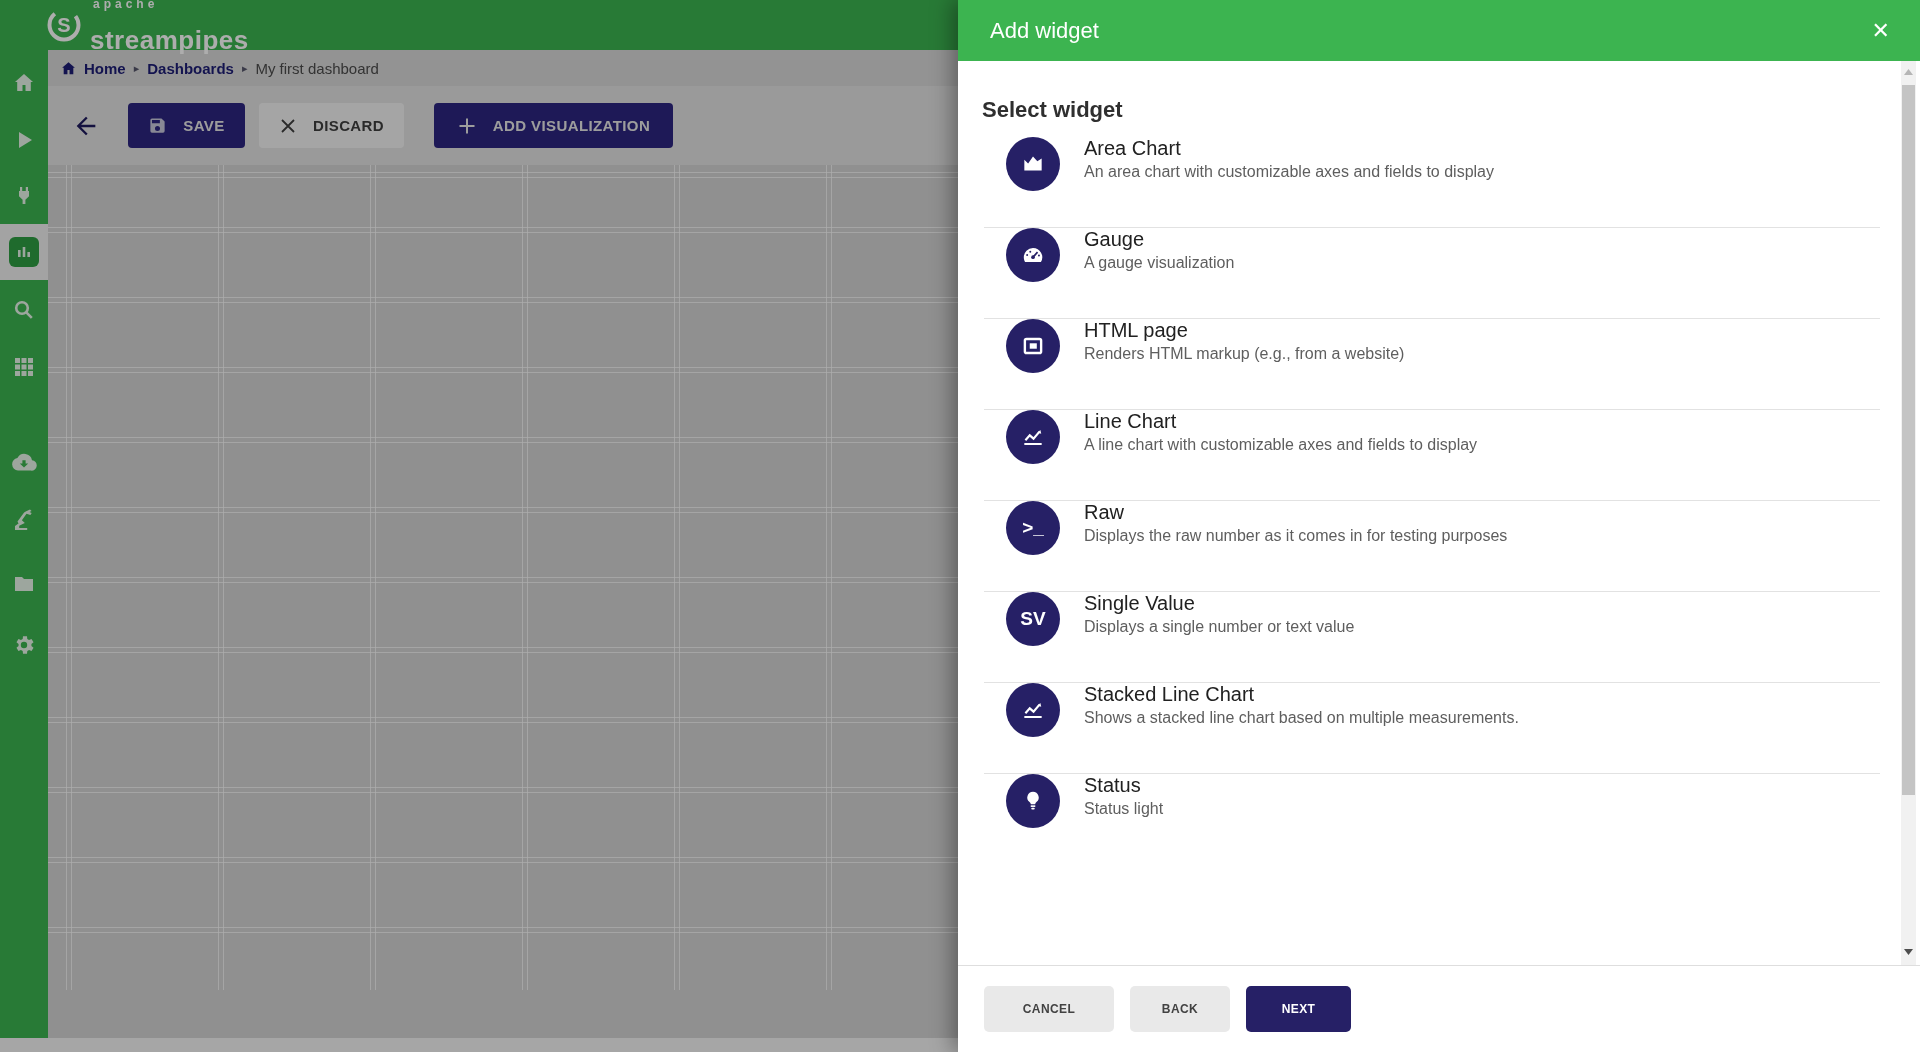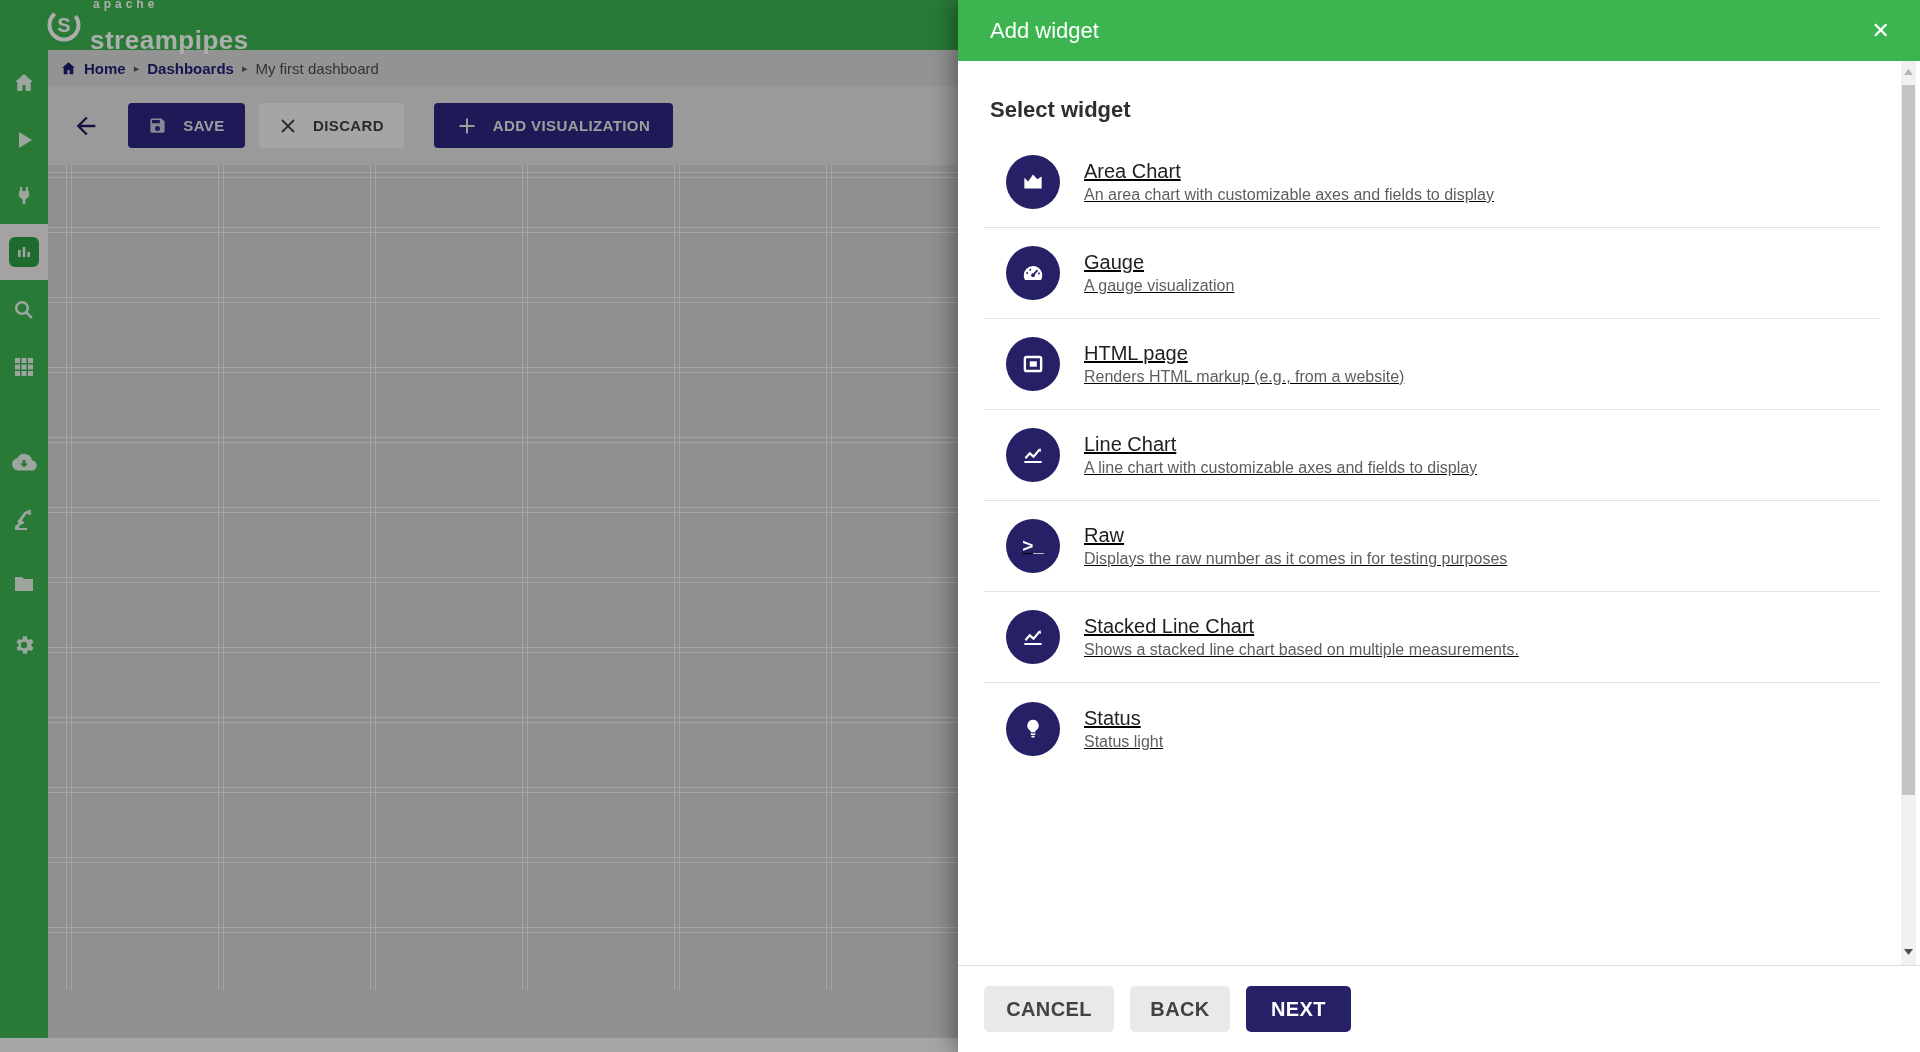--- a/index.html
+++ b/index.html
@@ -46,39 +46,39 @@
   .hscrollbar { position:absolute; left:0; bottom:0; width:1920px; height:14px; background:#f5f5f5; z-index:11; }
 
   
   .backdrop { position:absolute; inset:0; background:rgba(0,0,0,0.32); z-index:40; }
   .dialog { position:absolute; left:958px; top:0; width:962px; height:1052px; background:#fff; z-index:50; box-shadow:-6px 0 20px rgba(0,0,0,.35); }
   .dialog-header { height:61px; background:#3cb450; display:flex; align-items:center; padding:0 26px 0 32px; }
   .dialog-title { color:#fff; font-size:22px; font-weight:normal; flex:1; }
   .dialog-close { background:none; border:none; color:#fff; font-size:22px; line-height:1; cursor:pointer; padding:4px; }
 
   .dialog-body { position:absolute; top:61px; left:0; right:0; height:904px; overflow:hidden; }
-  .select-heading { font-size:22px; font-weight:bold; color:#2f2f2f; margin:36px 0 0 32px; }
+  .select-heading { font-size:22px; font-weight:bold; color:#2f2f2f; margin:36px 0 0 24px; }
   .widget-list { margin:14px 40px 0 26px; }
-  .widget-item { display:flex; align-items:center; height:91px; border-bottom:1px solid #e2e2e2; padding-left:22px; cursor:pointer;text-decoration:underline; }
+  .widget-item { display:flex; align-items:flex-start; height:91px; border-bottom:1px solid #e2e2e2; padding-left:22px; cursor:pointer; }
   .widget-item:last-child { border-bottom:none; }
   .w-icon { flex:0 0 54px; width:54px; height:54px; border-radius:50%; background:#262066; display:flex; align-items:center; justify-content:center; margin-right:24px; color:#fff; }
   .w-icon .glyph-text { font-size:19px; font-weight:bold; color:#fff; letter-spacing:0; }
   .w-texts { display:flex; flex-direction:column; gap:3px; }
   .w-title { font-size:20px; color:#212121; }
   .w-desc { font-size:16px; color:#5e5e5e; }
 
   
   .dlg-scrollbar { position:absolute; top:61px; right:4px; width:15px; height:904px; background:#f1f1f1; z-index:55; }
   .sb-btn { position:absolute; left:0; width:15px; height:18px; display:flex; align-items:center; justify-content:center; }
   .sb-up { top:2px; }
   .sb-down { bottom:4px; }
   .sb-thumb { position:absolute; left:1px; top:24px; width:13px; height:710px; background:#c4c4c4; }
 
   .dialog-footer { position:absolute; left:0; bottom:0; width:100%; height:87px; border-top:1px solid #dedede; background:#fff; display:flex; align-items:flex-start; padding:20px 0 0 26px; gap:16px; }
-  .fbtn { height:46px; border:none; border-radius:5px; font-family:"Liberation Sans",sans-serif; font-size:20px; font-weight:bold; letter-spacing:.4px; cursor:pointer; }
+  .fbtn { height:46px; border:none; border-radius:5px; font-family:"Liberation Sans",sans-serif; font-size:12px; font-weight:bold; letter-spacing:.4px; cursor:pointer; }
   .fbtn-cancel { width:130px; background:#e9e9e9; color:#424242; }
   .fbtn-back { width:100px; background:#e9e9e9; color:#424242; }
   .fbtn-next { width:105px; background:#262066; color:#fff; }
 </style>
 </head>
 <body>
 
 <div class="topbar">
   <div class="logo">
     <svg class="logo-mark" viewBox="0 0 36 36">
@@ -283,20 +283,29 @@
       <div class="widget-item">
         <div class="w-icon">
           <span class="glyph-text">&gt;_</span>
         </div>
         <div class="w-texts">
           <span class="w-title">Raw</span>
           <span class="w-desc">Displays the raw number as it comes in for testing purposes</span>
         </div>
       </div>
 
+      <div class="widget-item">
+        <div class="w-icon">
+          <span class="glyph-text">SV</span>
+        </div>
+        <div class="w-texts">
+          <span class="w-title">Single Value</span>
+          <span class="w-desc">Displays a single number or text value</span>
+        </div>
+      </div>
 
       <div class="widget-item">
         <div class="w-icon">
           <svg width="26" height="26" viewBox="0 0 24 24">
               <path fill="none" stroke="#fff" stroke-width="2" d="m5 15 4-4.5 3.5 3L18 7"></path>
               <path fill="#fff" d="M18.8 5.5 19.6 9l-3.4-1zM4 17.5h16v1.8H4z"></path>
             </svg>
         </div>
         <div class="w-texts">
           <span class="w-title">Stacked Line Chart</span>

